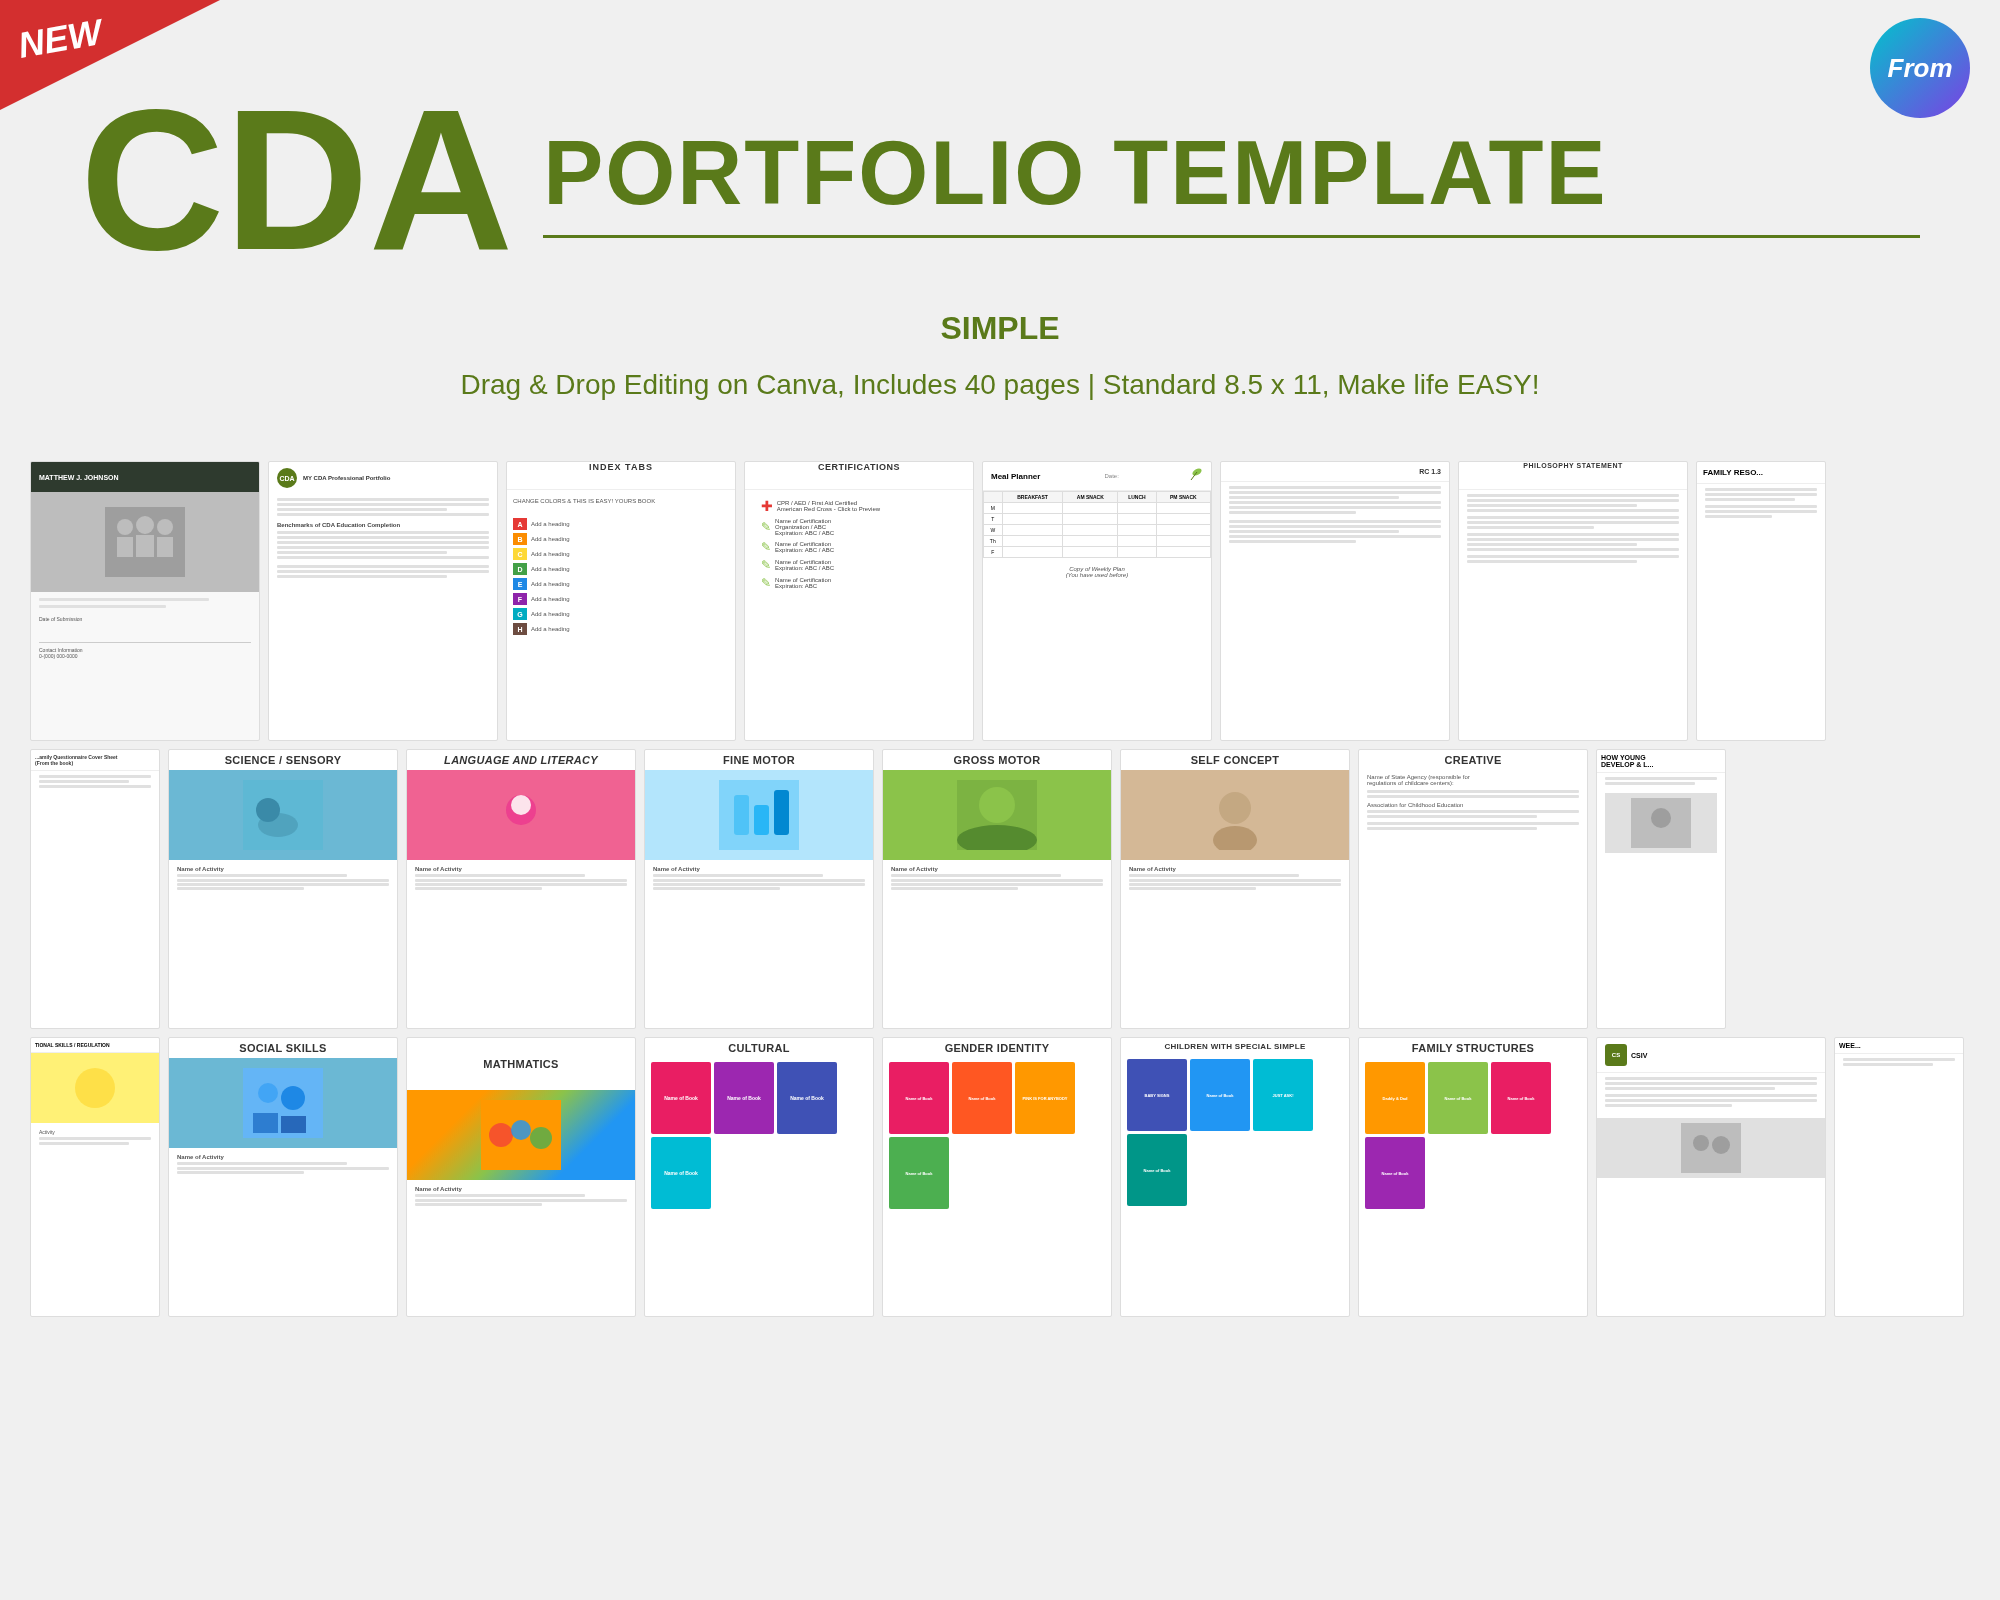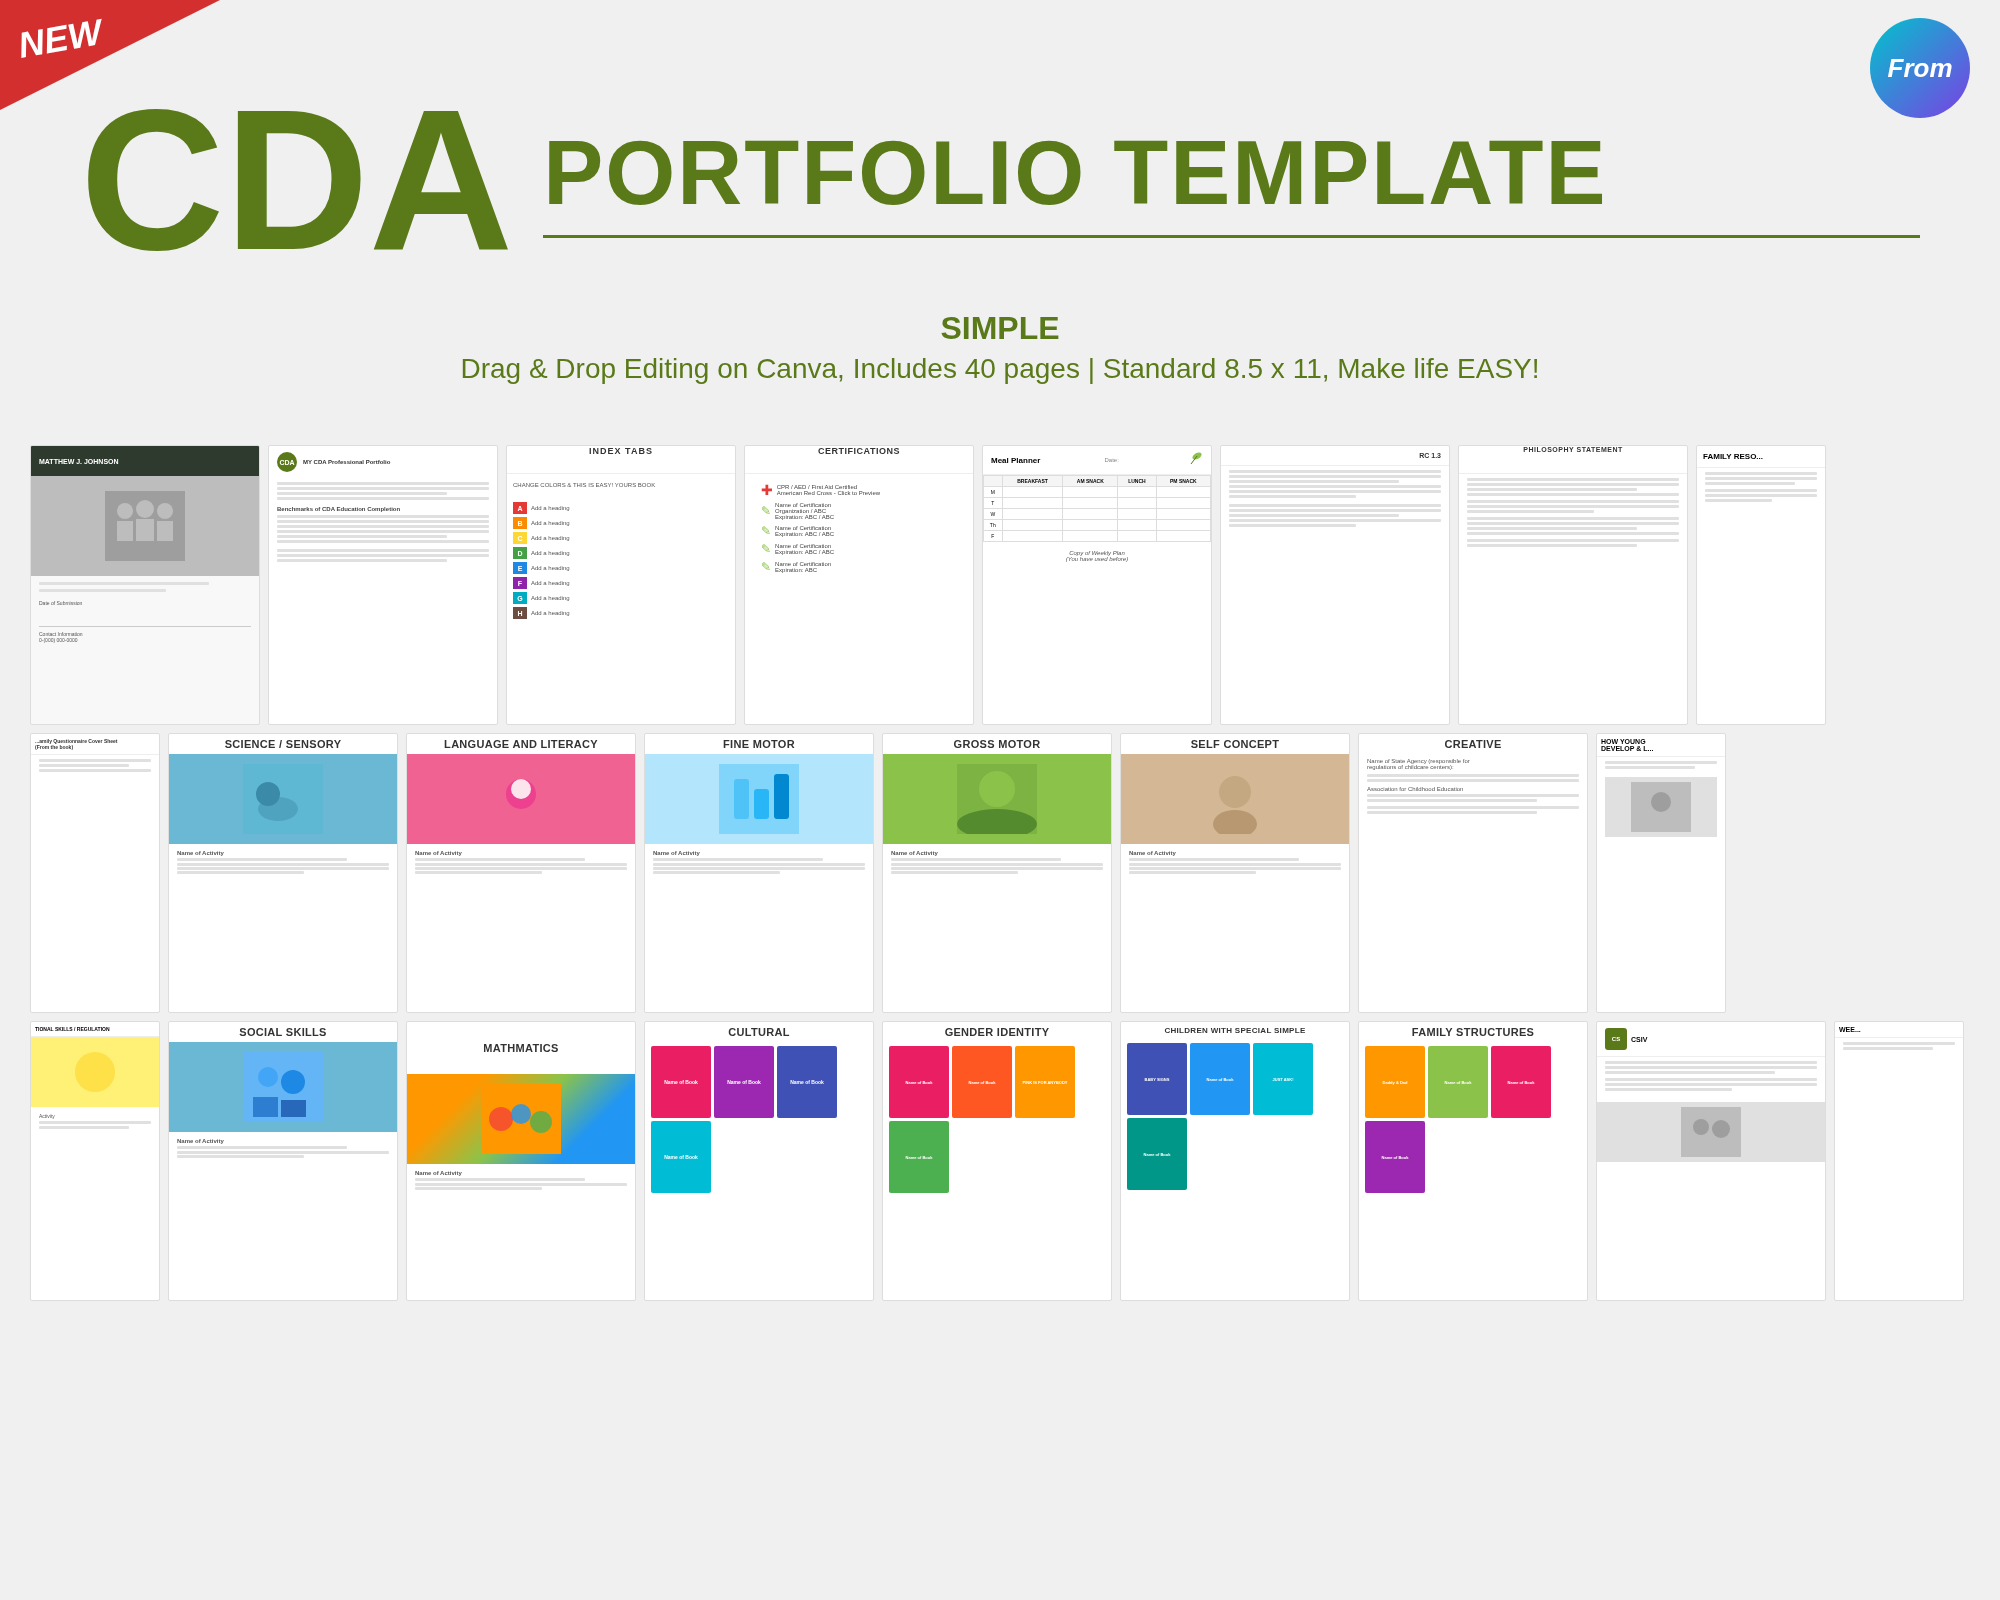--- a/index.html
+++ b/index.html
@@ -92,21 +92,21 @@
     }
 
     .subtitle-section {
       text-align: center;
       margin: 30px 0 40px 0;
     }
     .simple-text {
       font-size: 32px;
       font-weight: 900;
       color: #5a7a1a;
-      margin-bottom: 6px;
+      margin-bottom: 22px;
     }
     .description-text {
       font-size: 28px;
       color: #5a7a1a;
     }
 
     
     .preview-container {
       padding: 0 20px;
     }
@@ -545,21 +545,21 @@
       <div class="card-content">
         <div style="font-size:6px; font-weight:bold; color:#555;">Name of Activity</div>
         <div class="card-line card-line-medium" style="margin:2px 0;"></div>
         <div class="card-line card-line-long" style="margin-bottom:1px;"></div>
         <div class="card-line card-line-long" style="margin-bottom:1px;"></div>
         <div class="card-line card-line-short"></div>
       </div>
     </div>
 
     <div class="preview-card">
-      <div class="big-section-label" style="text-align:center; padding:4px 12px;">LANGUAGE AND LITERACY</div>
+      <div class="big-section-label" style="text-align:center; padding:4px 12px;font-style:italic;">LANGUAGE AND LITERACY</div>
       <div class="section-img photo-pink">
         <svg width="80" height="70" viewBox="0 0 80 70" fill="none">
           <rect width="80" height="70" fill="#f06292"></rect>
           <circle cx="40" cy="30" r="15" fill="#e91e8c" opacity="0.5"></circle>
           <circle cx="40" cy="25" r="10" fill="#fce4ec"></circle>
         </svg>
       </div>
       <div class="card-content">
         <div style="font-size:6px; font-weight:bold; color:#555;">Name of Activity</div>
         <div class="card-line card-line-medium" style="margin:2px 0;"></div>

